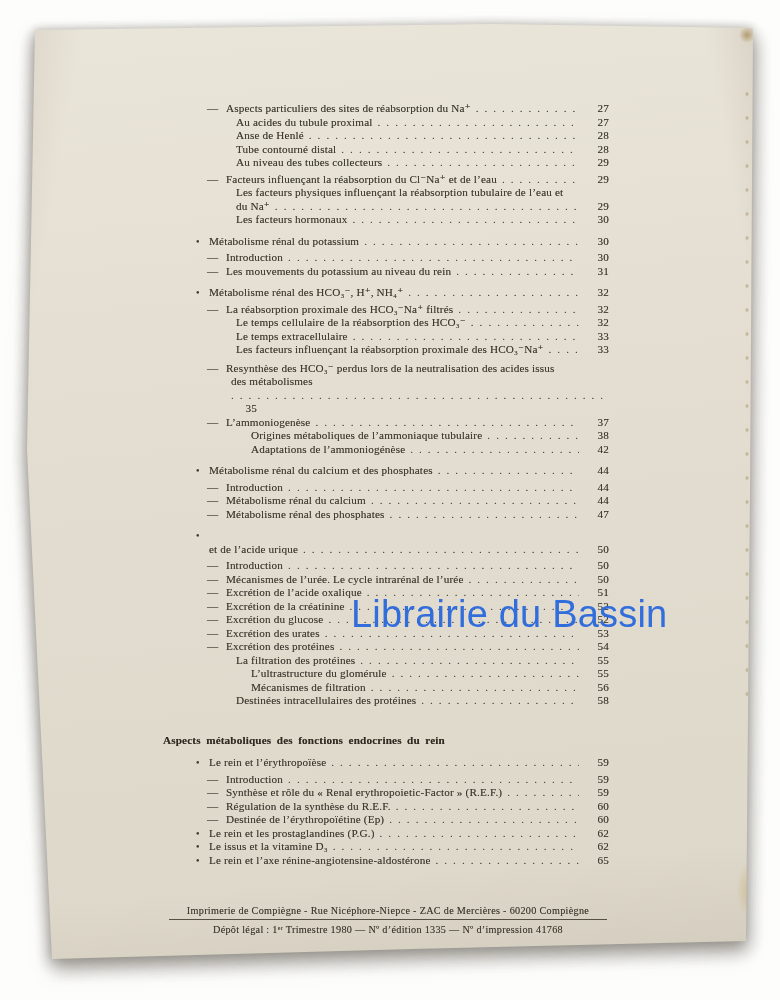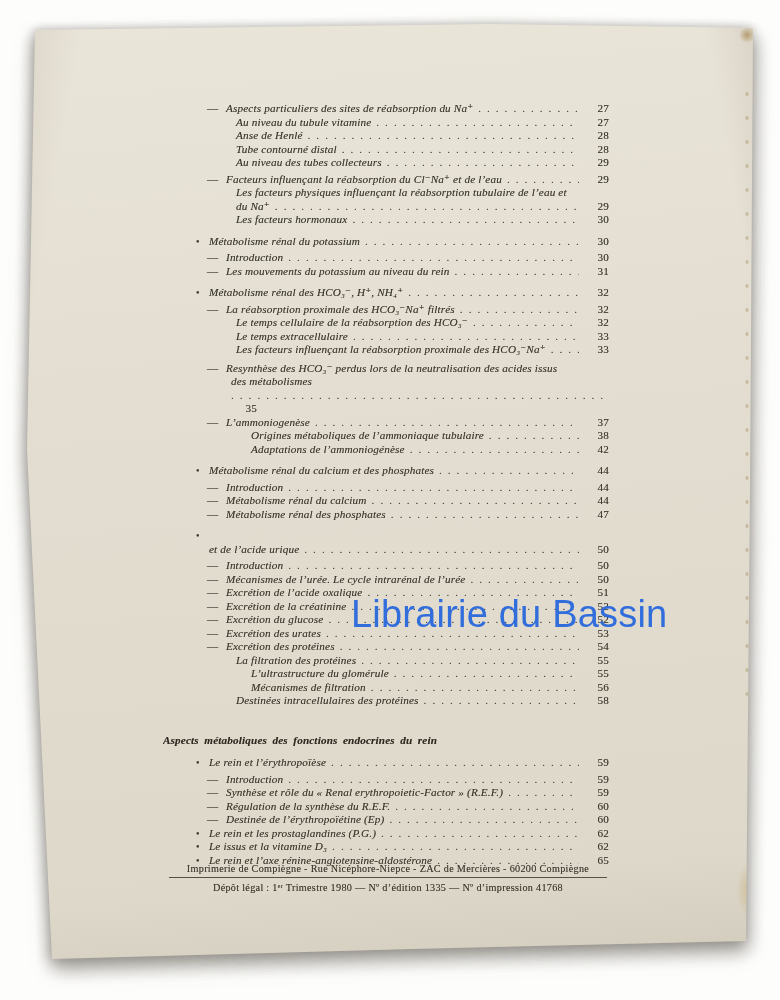--- a/index.html
+++ b/index.html
@@ -54,33 +54,33 @@
   .e .marker{ flex:none; color:#3d382e; }
   .e.b .marker{ width:13px; font-size:10px; }
   .e.d .marker{ width:19px; }
   .e.b{ padding-left:33px; }
   .e.d{ padding-left:44px; }
   .e.s1{ padding-left:73px; }
   .e.s2{ padding-left:88px; }
   .e.cd{ padding-left:63px;flex-direction:column; }
   .e.cb{ padding-left:46px; }
   .e.h{ padding-left:0; font-weight:bold; color:#2f2a21; word-spacing:2.5px; margin-bottom:9px; }
-  .e .txt{ flex:none; white-space:nowrap;font-style:italic; }
+  .e .txt{ flex:none; white-space:nowrap; }
   .e .lead{
     flex:1 1 auto; overflow:hidden; white-space:nowrap;
     margin:0 4px 0 5px; min-width:6px; color:#4b463a;
   }
   .e .lead::after{
     content:". . . . . . . . . . . . . . . . . . . . . . . . . . . . . . . . . . . . . . . . . . . . . . . . . . . . . . . . . . . . . . . . . . . . . . . . . . . . . .";
     letter-spacing:1.6px;
   }
   .e .pg{ flex:none; width:26px; text-align:right; }
   
   .footer{
-    position:absolute; left:110px; top:842px; width:512px;
+    position:absolute; left:110px; top:884px; width:512px;
     text-align:center; color:#3d382e;
     font-size:10.2px; line-height:13px; letter-spacing:.3px;
     text-shadow:0 0 .5px rgba(74,69,58,.55);
   }
   .footer-rule{
     width:438px; border:none; border-top:1.2px solid #555043;
     margin:2px auto 3px auto;
   }
   
   .watermark{
@@ -103,21 +103,21 @@
       <div class="stain-edge"></div>
 
       <div class="toc" id="toc">
           <div class="e d">
             <span class="marker">—</span>
             <span class="txt">Aspects particuliers des sites de réabsorption du Na⁺</span>
             <span class="lead"></span>
             <span class="pg">27</span>
           </div>
           <div class="e s1">
-            <span class="txt">Au niveau du tubule vitamine</span>
+            <span class="txt">Au acides du tubule proximal</span>
             <span class="lead"></span>
             <span class="pg">27</span>
           </div>
           <div class="e s1">
             <span class="txt">Anse de Henlé</span>
             <span class="lead"></span>
             <span class="pg">28</span>
           </div>
           <div class="e s1">
             <span class="txt">Tube contourné distal</span>

